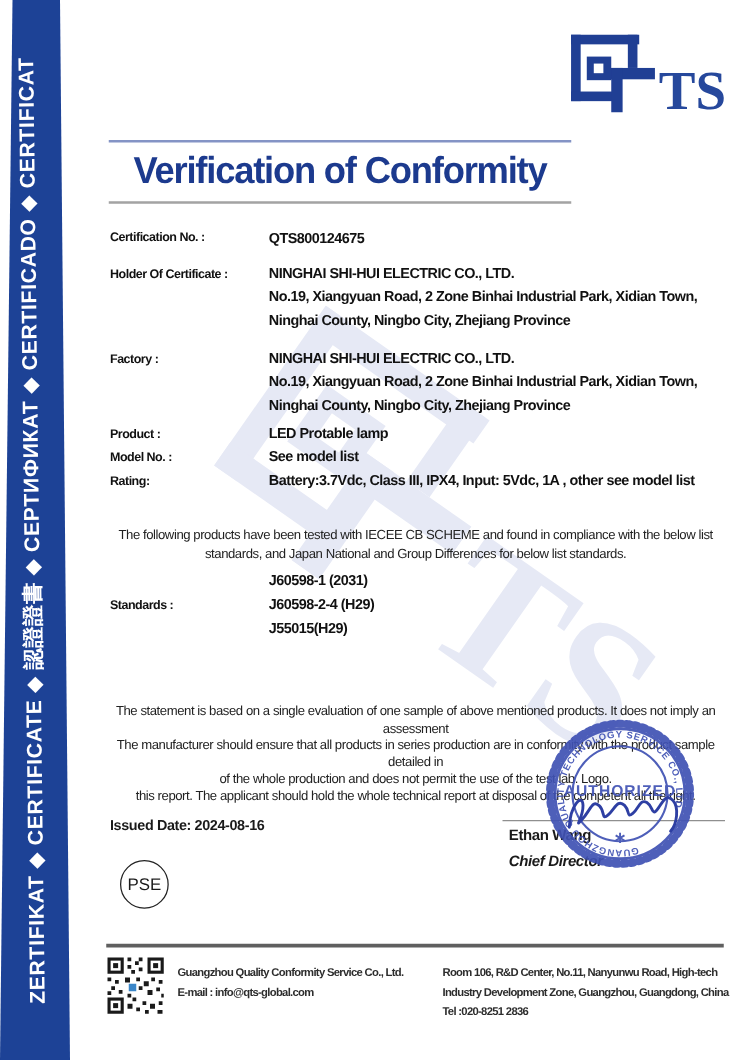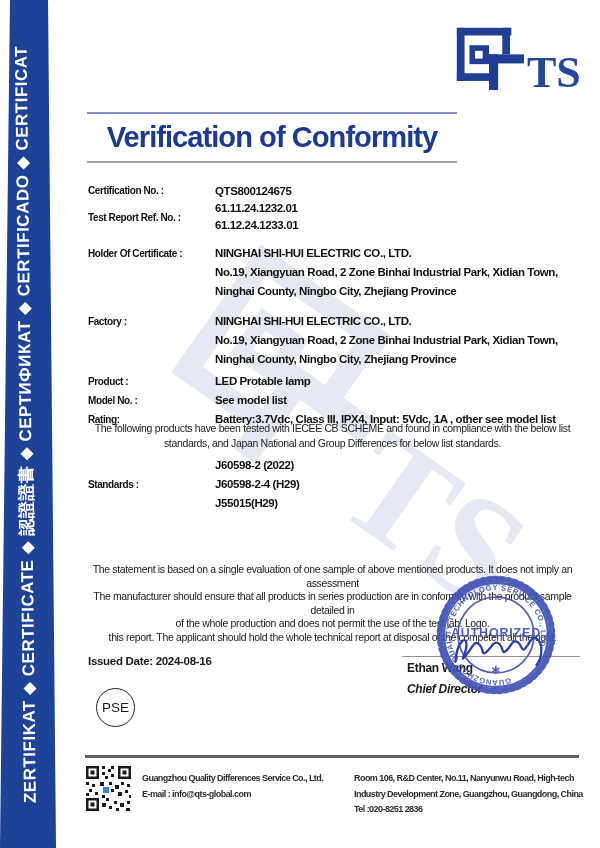--- a/index.html
+++ b/index.html
@@ -175,27 +175,20 @@
 
 <div class="title-block">
   <h1>Verification of Conformity</h1>
 </div>
 
 <div class="fields">
   <div class="frow lh18">
     <div class="flabel">Certification No. :</div>
     <div class="fval">QTS800124675</div>
   </div>
-  <div class="frow vcenter">
-    <div class="flabel">Test Report Ref. No. :</div>
-    <div>
-      <div class="fval lh17">61.11.24.1232.01</div>
-      <div class="fval lh17">61.12.24.1233.01</div>
-    </div>
-  </div>
   <div class="gap10"></div>
   <div class="frow">
     <div class="flabel lh19">Holder Of Certificate :</div>
     <div>
       <div class="fval lh19">NINGHAI SHI-HUI ELECTRIC CO., LTD.</div>
       <div class="fval lh19">No.19, Xiangyuan Road, 2 Zone Binhai Industrial Park, Xidian Town,</div>
       <div class="fval lh19">Ninghai County, Ningbo City, Zhejiang Province</div>
     </div>
   </div>
   <div class="gap11"></div>
@@ -223,21 +216,21 @@
 </div>
 
 <div class="statement st1">
   <div>The following products have been tested with IECEE CB SCHEME and found in compliance with the below list</div>
   <div>standards, and Japan National and Group Differences for below list standards.</div>
 </div>
 
 <div class="standards">
   <div class="flabel">Standards :</div>
   <div class="vals">
-    <div class="fval">J60598-2 (2022)</div>
+    <div class="fval">J60598-1 (2031)</div>
     <div class="fval">J60598-2-4 (H29)</div>
     <div class="fval">J55015(H29)</div>
   </div>
 </div>
 
 <div class="statement st2">
   <div>The statement is based on a single evaluation of one sample of above mentioned products. It does not imply an assessment</div>
   <div>The manufacturer should ensure that all products in series production are in conformity with the product sample detailed in</div>
   <div>of the whole production and does not permit the use of the test lab. Logo.</div>
   <div>this report. The applicant should hold the whole technical report at disposal of the competent all the right.</div>
@@ -323,20 +316,20 @@
   </g>
   <g fill="#1a1a1a">
     <rect x="5.5" y="5.5" width="4" height="4"></rect>
     <rect x="37.5" y="5.5" width="4" height="4"></rect>
     <rect x="5.5" y="37.5" width="4" height="4"></rect>
   </g>
   <rect x="18" y="22" width="6" height="6" fill="#3a86c8"></rect>
 </svg>
 
 <div class="fcol fcol1">
-  <div>Guangzhou Quality Differences Service Co., Ltd.</div>
+  <div>Guangzhou Quality Conformity Service Co., Ltd.</div>
   <div>E-mail : info@qts-global.com</div>
 </div>
 <div class="fcol fcol2">
   <div>Room 106, R&amp;D Center, No.11, Nanyunwu Road, High-tech</div>
   <div>Industry Development Zone, Guangzhou, Guangdong, China</div>
   <div>Tel :020-8251 2836</div>
 </div>
 
 </body></html>

